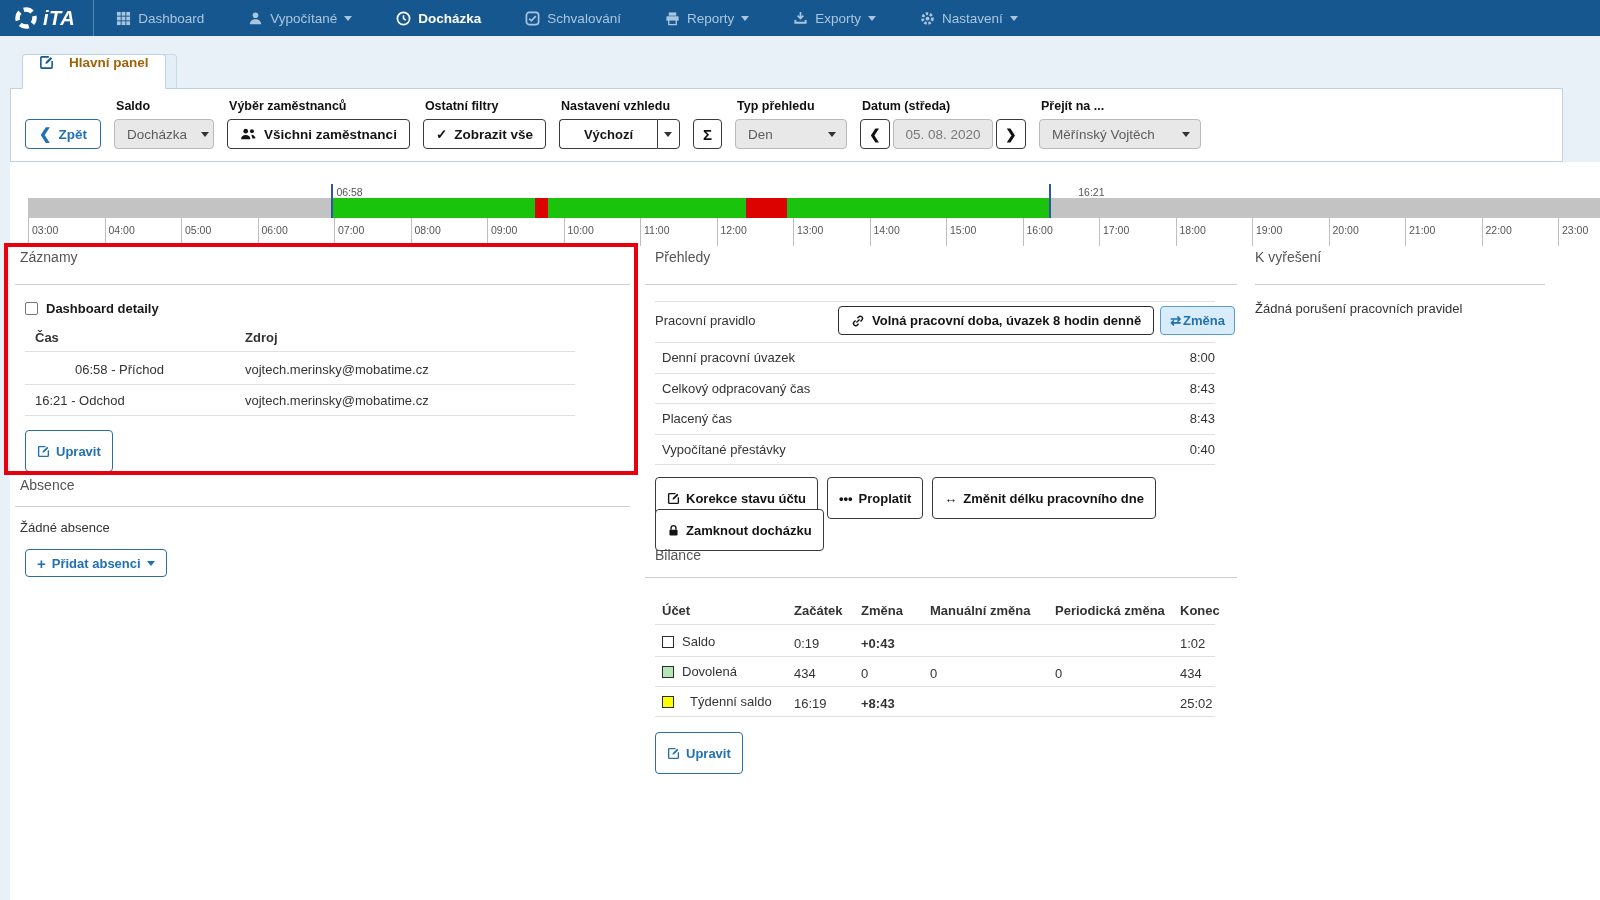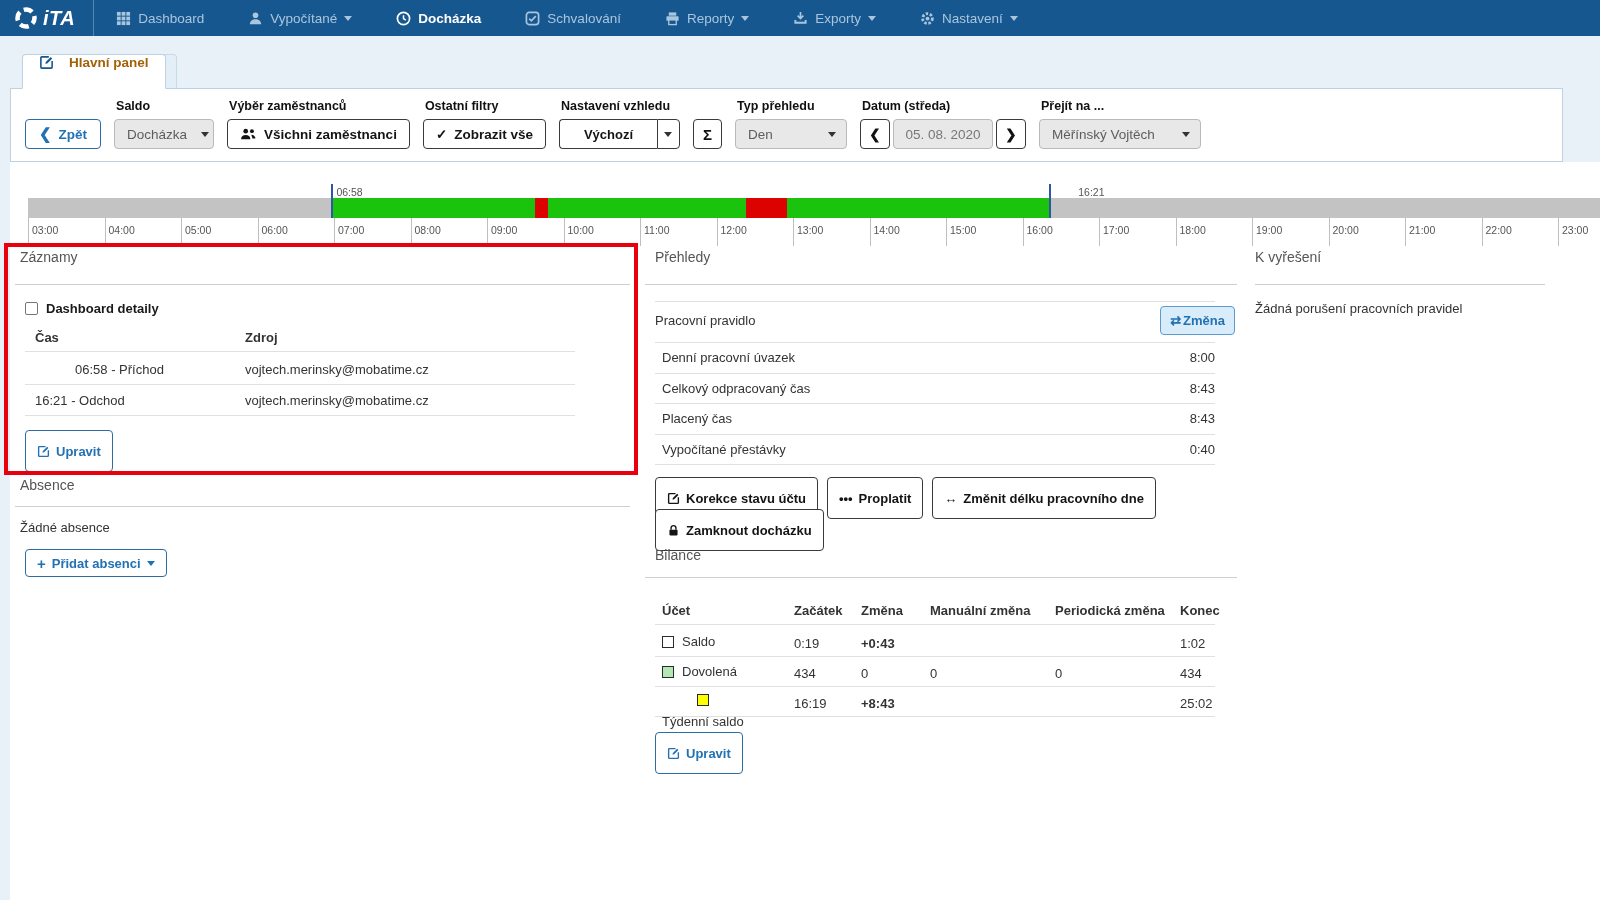--- a/index.html
+++ b/index.html
@@ -357,20 +357,30 @@
   <span>Přidat absenci</span>
   <span class="caret" style="border-top-color:#2271b3;"></span>
 </button>
 
 <div class="abs panel-h" style="left:655px;top:249px;">Přehledy</div>
 <div class="abs hline" style="left:645px;top:284px;width:592px;"></div>
 
 <div class="abs rowline" style="left:655px;top:301px;width:560px;"></div>
 <div class="abs rule-row">
   <span class="cell" style="flex:1;">Pracovní pravidlo</span>
+  <button class="rule-btn">
+    <span>
+        <svg viewBox="0 0 16 16" width="14" height="14" fill="none" stroke="currentColor" stroke-width="1.6">
+          <path d="M6.2 9.8l3.6-3.6"></path>
+          <path d="M7.3 4.9l1.4-1.4a2.5 2.5 0 0 1 3.8 3.3l-1.7 1.7"></path>
+          <path d="M8.7 11.1l-1.4 1.4a2.5 2.5 0 0 1-3.8-3.3l1.7-1.7"></path>
+        </svg>
+      </span>
+    <span>Volná pracovní doba, úvazek 8 hodin denně</span>
+  </button>
   <button class="change-btn">
     <span style="margin-right:2px;">⇄</span>
     <span>Změna</span>
   </button>
 </div>
 <div class="abs rowline" style="left:655px;top:342px;width:560px;"></div>
 
 <div class="abs cell" style="left:662px;top:350px;">Denní pracovní úvazek</div>
 <div class="abs cell val" style="top:350px;">8:00</div>
 <div class="abs rowline" style="left:655px;top:373px;width:560px;"></div>
@@ -440,21 +450,21 @@
   <span style="width:12px;height:12px;border:1.5px solid #2b2b2b;background:#b7e6b5;display:inline-block;"></span>
   <span class="cell">Dovolená</span>
 </div>
 <div class="abs cell" style="left:794px;top:666px;">434</div>
 <div class="abs cell" style="left:861px;top:666px;">0</div>
 <div class="abs cell" style="left:930px;top:666px;">0</div>
 <div class="abs cell" style="left:1055px;top:666px;">0</div>
 <div class="abs cell" style="left:1180px;top:666px;">434</div>
 <div class="abs rowline" style="left:655px;top:686px;width:560px;"></div>
 
-<div class="abs" style="left:662px;top:694px;display:flex;align-items:center;gap:8px;flex-direction:column;">
+<div class="abs" style="left:662px;top:694px;display:flex;align-items:center;gap:16px;">
   <span style="width:12px;height:12px;border:1.5px solid #2b2b2b;background:#ffff00;display:inline-block;"></span>
   <span class="cell">Týdenní saldo</span>
 </div>
 <div class="abs cell" style="left:794px;top:696px;">16:19</div>
 <div class="abs cell bold" style="left:861px;top:696px;">+8:43</div>
 <div class="abs cell" style="left:1180px;top:696px;">25:02</div>
 <div class="abs rowline" style="left:655px;top:716px;width:560px;"></div>
 
 <button class="abs btn-sm blue" style="left:655px;top:732px;">
   <svg viewBox="0 0 16 16">

